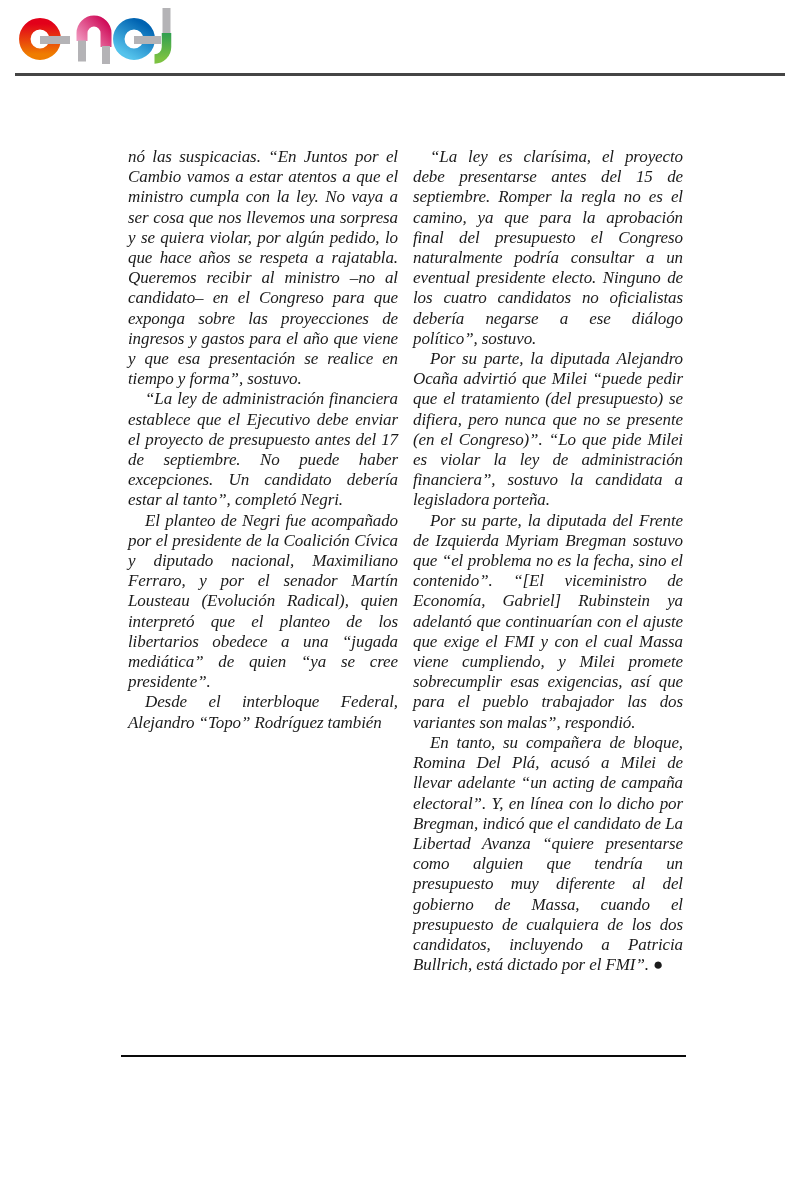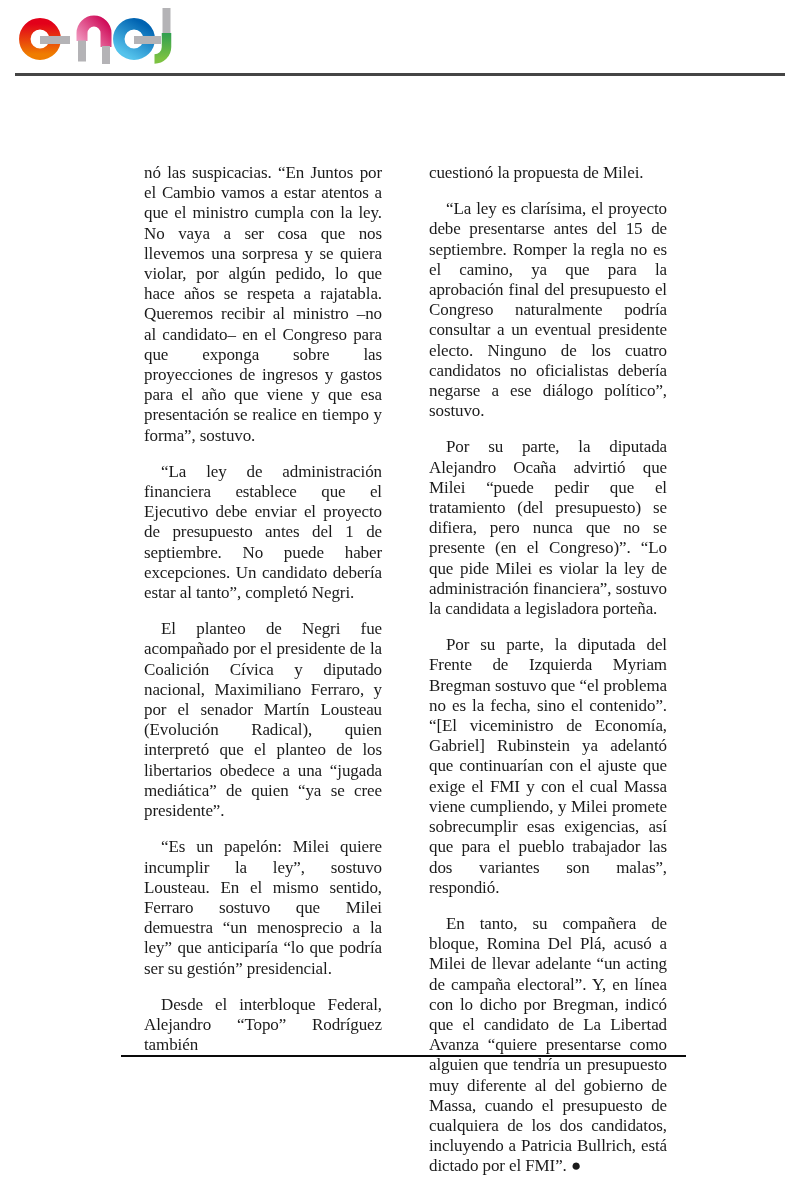--- a/index.html
+++ b/index.html
@@ -22,21 +22,21 @@
   .article-col {
     position: absolute; top: 147px; width: 270px;
     color: #1b1b1b;
     font-size: 17px; line-height: 20.2px;
     text-align: justify;
     letter-spacing: -0.1px;
     -webkit-hyphens: auto; hyphens: auto;
   }
   .col-left  { left: 128px; }
   .col-right { left: 413px; }
-  .article-col p { margin: 16px; padding: 0; }
+  .article-col p { margin: 0; padding: 0; font-style: italic; }
   .article-col p.indent { text-indent: 17px; }
   .bottom-rule {
     position: absolute; left: 121px; top: 1055px;
     width: 565px; height: 2px;
     background: var(--rule_bottom, #0a0a0a);
   }
 </style>
 </head>
 <body>
 
@@ -83,27 +83,25 @@
         <path d="M 166.5 33 L 166.5 47 A 12 12 0 0 1 154.5 59" fill="none" stroke="url(#g-l)" stroke-width="9.5"></path>
       </g>
     </svg>
   </div>
   <div class="top-rule"></div>
 </header>
 
 <main>
   <div class="article-col col-left">
       <p>nó las suspicacias. “En Juntos por el Cambio vamos a estar atentos a que el ministro cumpla con la ley. No vaya a ser cosa que nos llevemos una sorpresa y se quiera violar, por algún pedido, lo que hace años se respeta a rajatabla. Queremos recibir al ministro –no al candidato– en el Congreso para que exponga sobre las proyecciones de ingresos y gastos para el año que viene y que esa presentación se realice en tiempo y forma”, sostuvo.</p>
-      <p class="indent">“La ley de administración financiera establece que el Ejecutivo debe enviar el proyecto de presupuesto antes del 1 de septiembre. No puede haber excepciones. Un candidato debería estar al tanto”, completó Negri.</p>
+      <p class="indent">“La ley de administración financiera establece que el Ejecutivo debe enviar el proyecto de presupuesto antes del 17 de septiembre. No puede haber excepciones. Un candidato debería estar al tanto”, completó Negri.</p>
       <p class="indent">El planteo de Negri fue acompañado por el presidente de la Coalición Cívica y diputado nacional, Maximiliano Ferraro, y por el senador Martín Lousteau (Evolución Radical), quien interpretó que el planteo de los libertarios obedece a una “jugada mediática” de quien “ya se cree presidente”.</p>
-      <p class="indent">“Es un papelón: Milei quiere incumplir la ley”, sostuvo Lousteau. En el mismo sentido, Ferraro sostuvo que Milei demuestra “un menosprecio a la ley” que anticiparía “lo que podría ser su gestión” presidencial.</p>
       <p class="indent">Desde el interbloque Federal, Alejandro “Topo” Rodríguez también</p>
     </div>
   <div class="article-col col-right">
-      <p>cuestionó la propuesta de Milei.</p>
       <p class="indent">“La ley es clarísima, el proyecto debe presentarse antes del 15 de septiembre. Romper la regla no es el camino, ya que para la aprobación final del presupuesto el Congreso naturalmente podría consultar a un eventual presidente electo. Ninguno de los cuatro candidatos no oficialistas debería negarse a ese diálogo político”, sostuvo.</p>
       <p class="indent">Por su parte, la diputada Alejandro Ocaña advirtió que Milei “puede pedir que el tratamiento (del presupuesto) se difiera, pero nunca que no se presente (en el Congreso)”. “Lo que pide Milei es violar la ley de administración financiera”, sostuvo la candidata a legisladora porteña.</p>
       <p class="indent">Por su parte, la diputada del Frente de Izquierda Myriam Bregman sostuvo que “el problema no es la fecha, sino el contenido”. “[El viceministro de Economía, Gabriel] Rubinstein ya adelantó que continuarían con el ajuste que exige el FMI y con el cual Massa viene cumpliendo, y Milei promete sobrecumplir esas exigencias, así que para el pueblo trabajador las dos variantes son malas”, respondió.</p>
       <p class="indent">En tanto, su compañera de bloque, Romina Del Plá, acusó a Milei de llevar adelante “un acting de campaña electoral”. Y, en línea con lo dicho por Bregman, indicó que el candidato de La Libertad Avanza “quiere presentarse como alguien que tendría un presupuesto muy diferente al del gobierno de Massa, cuando el presupuesto de cualquiera de los dos candidatos, incluyendo a Patricia Bullrich, está dictado por el FMI”. ●</p>
     </div>
 </main>
 
 <div class="bottom-rule"></div>
 
 </body></html>

